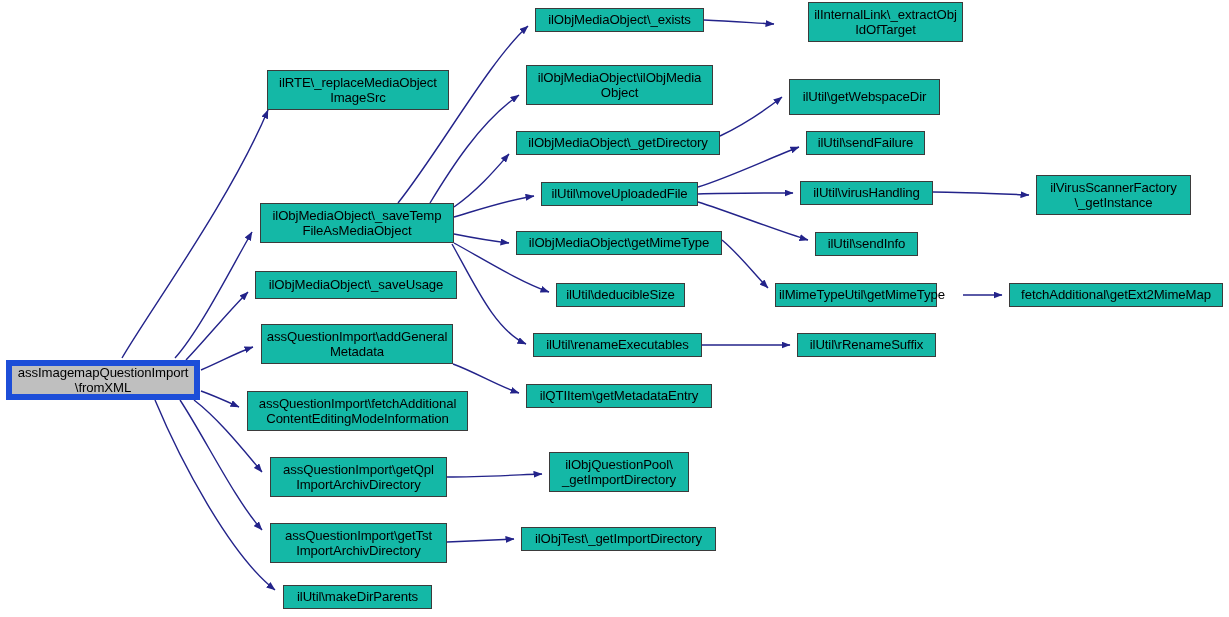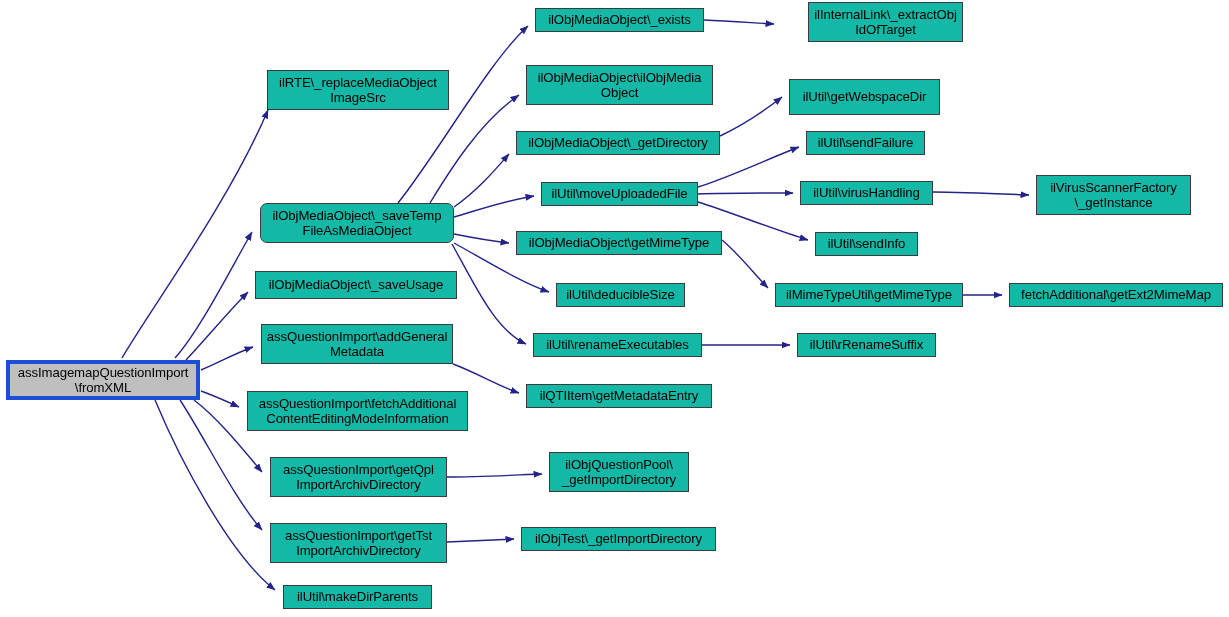--- a/index.html
+++ b/index.html
@@ -35,21 +35,21 @@
     letter-spacing: -0.1px;
     display: flex;
     align-items: center;
     justify-content: center;
     text-align: center;
     white-space: pre-line;
     z-index: 5;
   }
   .node.root {
     background: #bfbfbf;
-    border: 4px solid #1d4ed8;
+    border: 6px solid #1d4ed8;
   }
   .node-label {
     display: block;
     width: 100%;
     padding: 0 3px;
     box-sizing: border-box;
   }
 </style>
 </head>
 <body>
@@ -89,21 +89,21 @@
         <path d="M 702,345 C 730,345 765,345 790,345" fill="none" stroke="#23238a" stroke-width="1.4" marker-end="url(#arrowhead)"></path>
         <path d="M 933,192 C 960,192 1005,194 1029,195" fill="none" stroke="#23238a" stroke-width="1.4" marker-end="url(#arrowhead)"></path>
         <path d="M 963,295 C 975,295 990,295 1002,295" fill="none" stroke="#23238a" stroke-width="1.4" marker-end="url(#arrowhead)"></path>
       </g>
   </svg>
   <div id="nodes-group">
       <div class="node root" style="left: 6px; top: 360px; width: 194px; height: 40px;"><span class="node-label">assImagemapQuestionImport
 \fromXML</span></div>
       <div class="node" style="left: 267px; top: 70px; width: 182px; height: 40px;"><span class="node-label">ilRTE\_replaceMediaObject
 ImageSrc</span></div>
-      <div class="node" style="left: 260px; top: 203px; width: 194px; height: 40px; border-radius: 7px;"><span class="node-label">ilObjMediaObject\_saveTemp
+      <div class="node" style="left: 260px; top: 203px; width: 194px; height: 40px;"><span class="node-label">ilObjMediaObject\_saveTemp
 FileAsMediaObject</span></div>
       <div class="node" style="left: 255px; top: 271px; width: 202px; height: 28px;"><span class="node-label">ilObjMediaObject\_saveUsage</span></div>
       <div class="node" style="left: 261px; top: 324px; width: 192px; height: 40px;"><span class="node-label">assQuestionImport\addGeneral
 Metadata</span></div>
       <div class="node" style="left: 247px; top: 391px; width: 221px; height: 40px;"><span class="node-label">assQuestionImport\fetchAdditional
 ContentEditingModeInformation</span></div>
       <div class="node" style="left: 270px; top: 457px; width: 177px; height: 40px;"><span class="node-label">assQuestionImport\getQpl
 ImportArchivDirectory</span></div>
       <div class="node" style="left: 270px; top: 523px; width: 177px; height: 40px;"><span class="node-label">assQuestionImport\getTst
 ImportArchivDirectory</span></div>
@@ -119,19 +119,19 @@
       <div class="node" style="left: 526px; top: 384px; width: 186px; height: 24px; text-align: center;"><span class="node-label">ilQTIItem\getMetadataEntry</span></div>
       <div class="node" style="left: 549px; top: 452px; width: 140px; height: 40px;"><span class="node-label">ilObjQuestionPool\
 _getImportDirectory</span></div>
       <div class="node" style="left: 521px; top: 527px; width: 195px; height: 24px;"><span class="node-label">ilObjTest\_getImportDirectory</span></div>
       <div class="node" style="left: 781px; top: 2px; width: 155px; height: 40px; margin-left: 27px;"><span class="node-label">ilInternalLink\_extractObj
 IdOfTarget</span></div>
       <div class="node" style="left: 789px; top: 79px; width: 151px; height: 36px;"><span class="node-label">ilUtil\getWebspaceDir</span></div>
       <div class="node" style="left: 806px; top: 131px; width: 119px; height: 24px;"><span class="node-label">ilUtil\sendFailure</span></div>
       <div class="node" style="left: 800px; top: 181px; width: 133px; height: 24px;"><span class="node-label">ilUtil\virusHandling</span></div>
       <div class="node" style="left: 815px; top: 232px; width: 103px; height: 24px;"><span class="node-label">ilUtil\sendInfo</span></div>
-      <div class="node" style="left: 775px; top: 283px; width: 188px; height: 24px;"><span class="node-label">ilMimeTypeUtil\getMimeType</span></div>
+      <div class="node" style="left: 775px; top: 283px; width: 162px; height: 24px;"><span class="node-label">ilMimeTypeUtil\getMimeType</span></div>
       <div class="node" style="left: 797px; top: 333px; width: 139px; height: 24px;"><span class="node-label">ilUtil\rRenameSuffix</span></div>
       <div class="node" style="left: 1036px; top: 175px; width: 155px; height: 40px;"><span class="node-label">ilVirusScannerFactory
 \_getInstance</span></div>
       <div class="node" style="left: 1009px; top: 283px; width: 214px; height: 24px;"><span class="node-label">fetchAdditional\getExt2MimeMap</span></div>
     </div>
 </div>
 
 </body></html>

